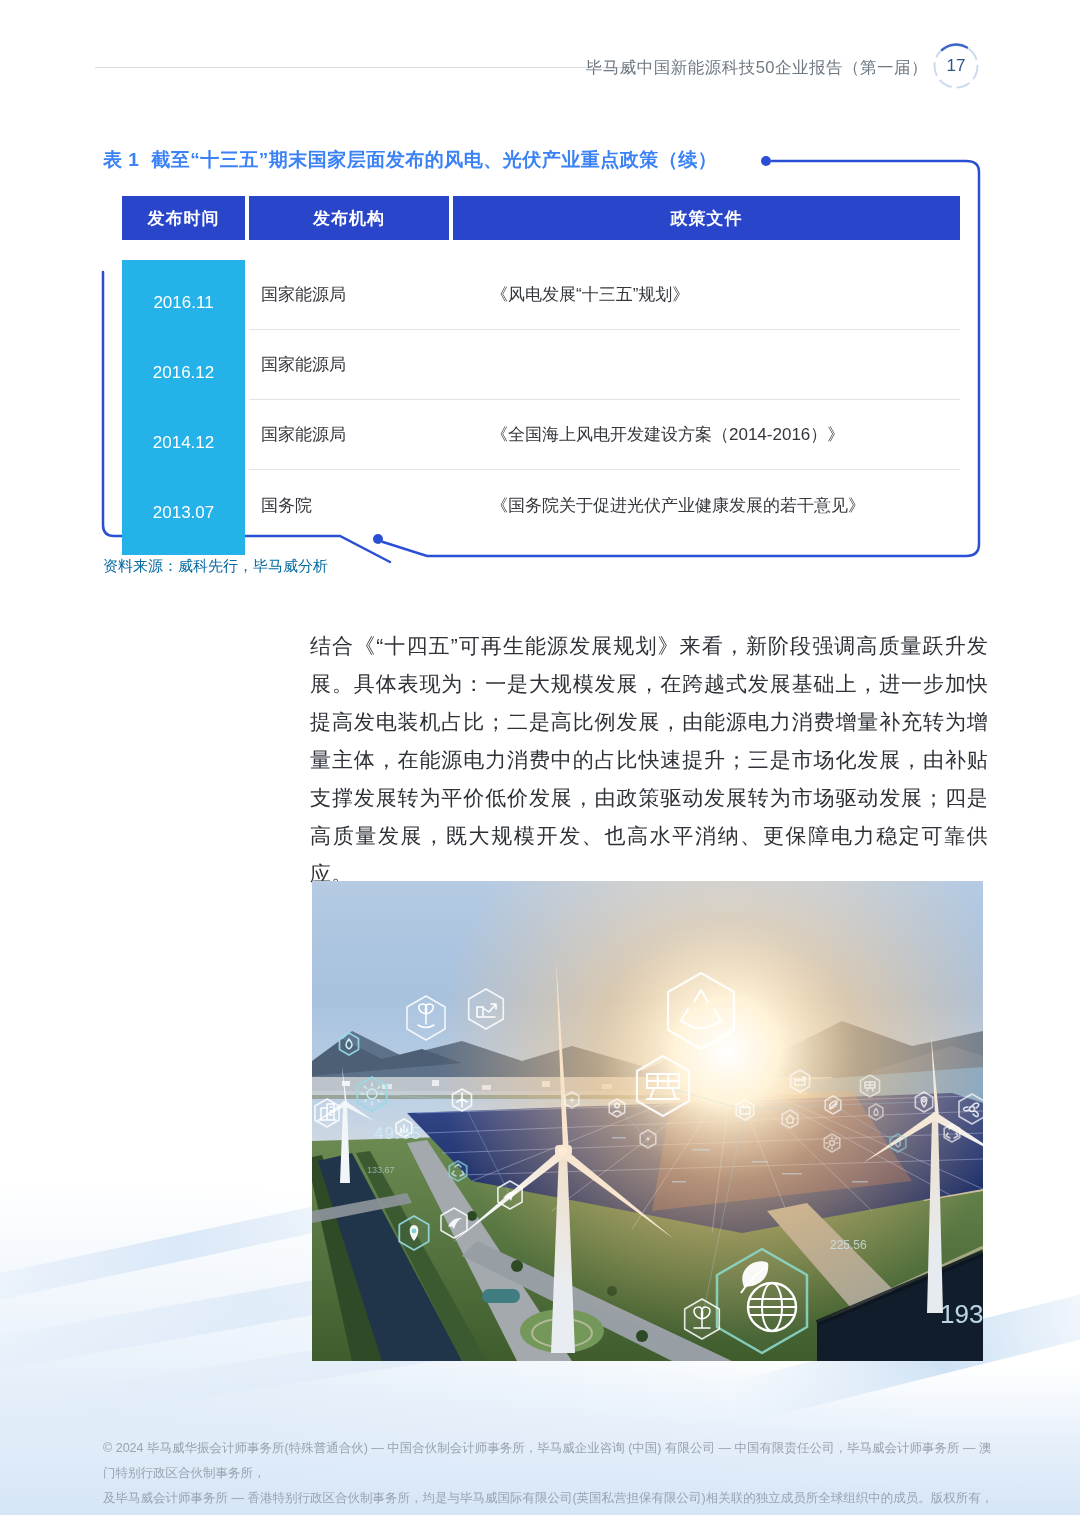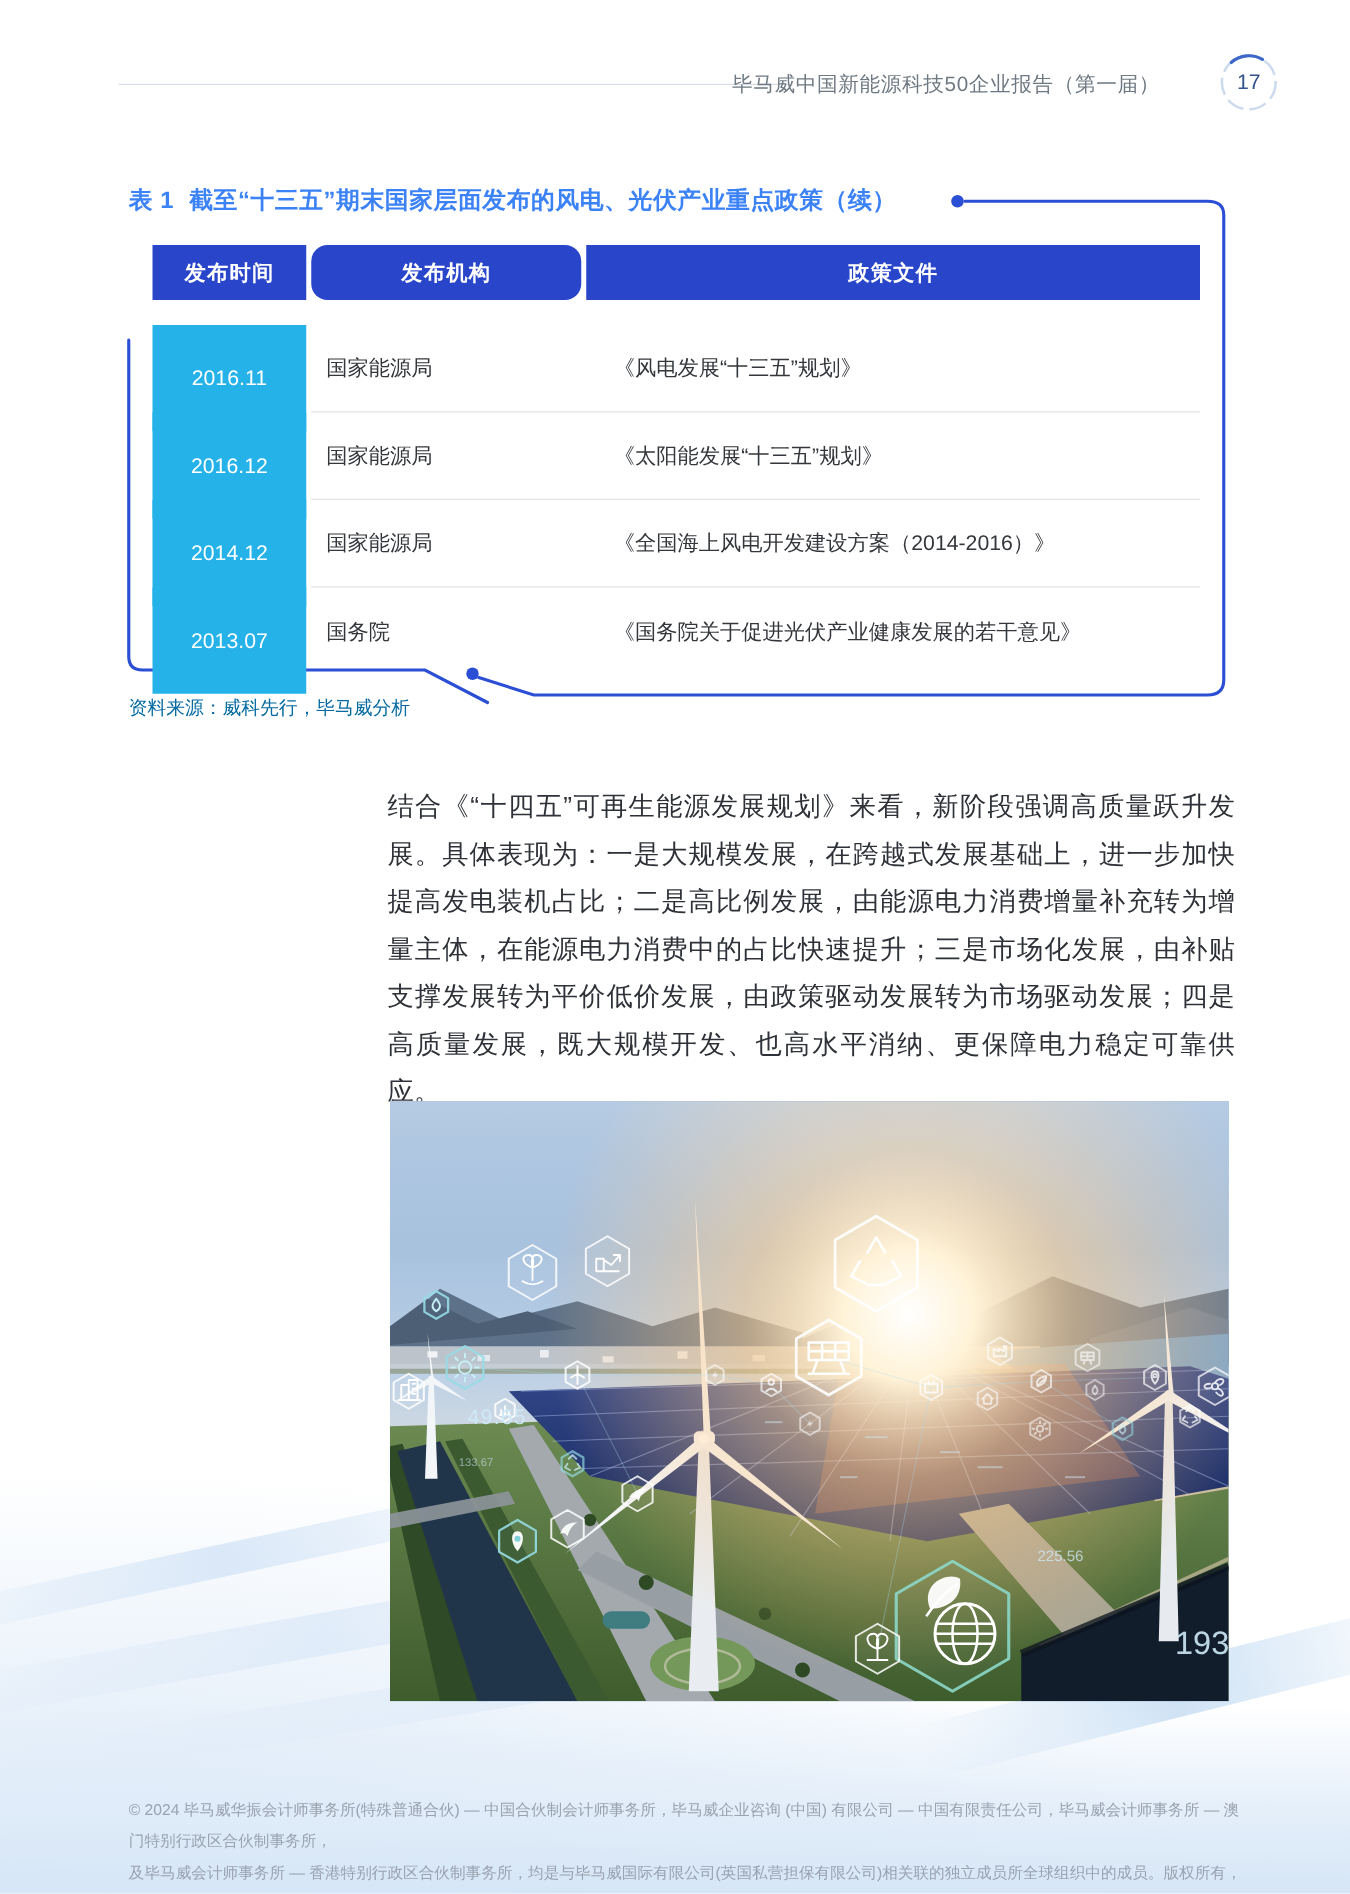--- a/index.html
+++ b/index.html
@@ -14,37 +14,37 @@
   .rb{position:absolute;background:linear-gradient(90deg,rgba(216,231,247,0),rgba(213,229,247,.85),rgba(216,231,247,0));}
   .rb1{left:-80px;top:1235px;width:520px;height:26px;transform:rotate(-12deg);}
   .rb2{left:-60px;top:1290px;width:640px;height:34px;transform:rotate(-10deg);opacity:.7;}
   .rb3{left:60px;top:1335px;width:700px;height:30px;transform:rotate(-9deg);opacity:.55;}
   .rb4{right:-70px;top:1330px;width:420px;height:44px;transform:rotate(-14deg);opacity:.9;
        background:linear-gradient(90deg,rgba(202,222,242,0),rgba(198,221,243,.95),rgba(202,222,242,0));}
 
   
   .hline{position:absolute;left:95px;top:67px;width:537px;height:1px;background:#d9dee4;}
   .htitle{position:absolute;top:57px;right:152px;font-size:16.5px;color:#6f7983;letter-spacing:.5px;}
-  .pnum{position:absolute;left:973px;top:40px;width:52px;height:52px;}
+  .pnum{position:absolute;left:930px;top:40px;width:52px;height:52px;}
   .pnum svg{position:absolute;left:0;top:0;}
   .pnum-t{position:absolute;left:0;top:0;width:52px;height:52px;display:flex;align-items:center;justify-content:center;
           font-size:17px;color:#33538c;}
 
   
   .caption{position:absolute;left:103px;top:147px;color:#3b82f6;font-size:19px;font-weight:bold;letter-spacing:.5px;}
   .caption .cap-title{margin-left:12px;}
   .connectors{position:absolute;left:0;top:0;width:1080px;height:620px;pointer-events:none;}
 
   
   .tbl{position:absolute;left:122px;top:196px;width:838px;}
   .thead{display:flex;gap:4px;height:44px;margin-bottom:20px;}
   .th{background:#2946cb;color:#ffffff;display:flex;align-items:center;justify-content:center;
       font-size:17px;font-weight:bold;letter-spacing:1px;}
   .c-date{width:123px;flex:none;}
-  .c-org{width:216px;flex:none;border-radius:13px;}
+  .c-org{width:200px;flex:none;}
   .c-policy{flex:1;}
   .trow{display:flex;gap:4px;height:70px;}
   .td-date{width:123px;flex:none;height:85px;background:#25b2e8;color:#ffffff;display:flex;
            align-items:center;justify-content:center;font-size:17px;}
   .td-right{flex:1;display:flex;align-items:center;border-bottom:1px solid #e3e4e6;}
   .trow.last .td-right{border-bottom:none;}
   .td-org{width:216px;flex:none;padding-left:12px;font-size:17px;color:#33363b;}
   .td-policy{flex:1;padding-left:14px;font-size:17px;color:#33363b;}
   .src{position:absolute;left:103px;top:557px;font-size:15px;color:#0369a1;}
 
@@ -110,21 +110,20 @@
       <div class="td-date">2016.11</div>
       <div class="td-right">
         <div class="td-org">国家能源局</div>
         <div class="td-policy">《风电发展“十三五”规划》</div>
       </div>
     </div>
     <div class="trow">
       <div class="td-date">2016.12</div>
       <div class="td-right">
         <div class="td-org">国家能源局</div>
-        <div class="td-policy">《太阳能发展“十三五”规划》</div>
       </div>
     </div>
     <div class="trow">
       <div class="td-date">2014.12</div>
       <div class="td-right">
         <div class="td-org">国家能源局</div>
         <div class="td-policy">《全国海上风电开发建设方案（2014-2016）》</div>
       </div>
     </div>
     <div class="trow last">

